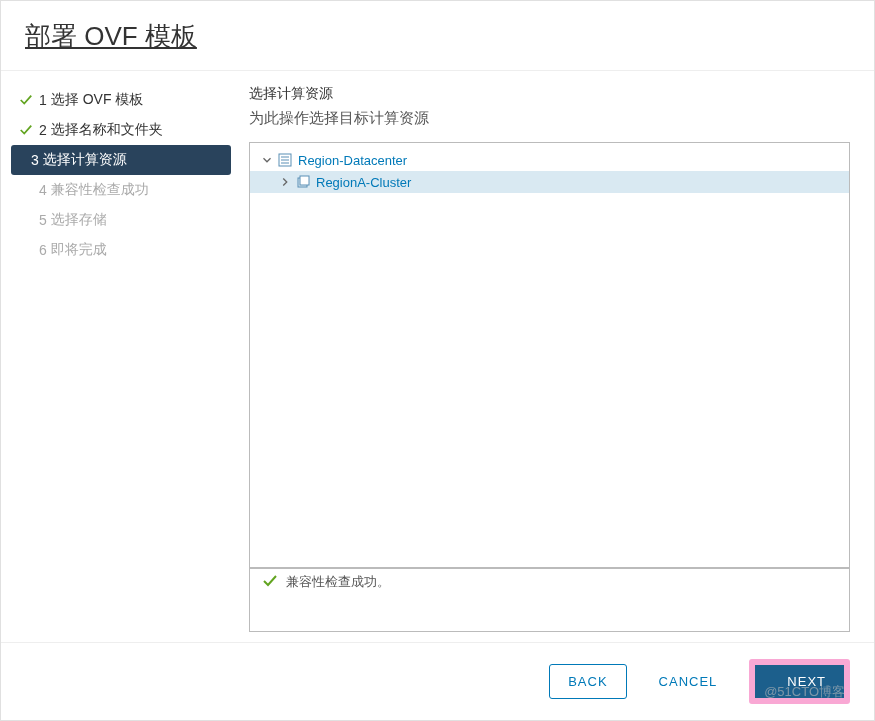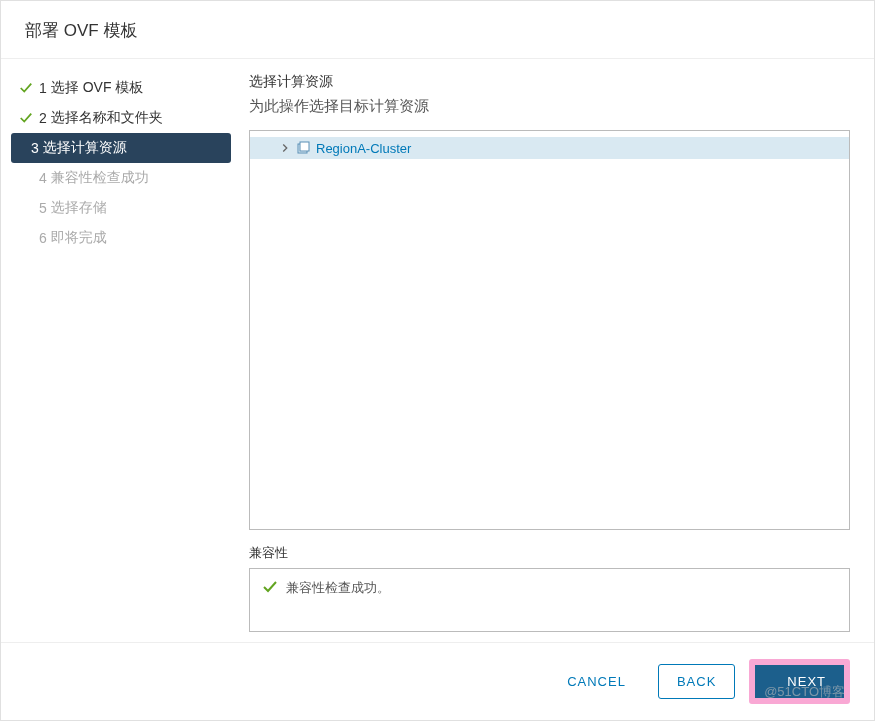--- a/index.html
+++ b/index.html
@@ -15,25 +15,26 @@
       overflow: hidden;
     }
     .dialog {
       width: 100%;
       height: 100%;
       display: flex;
       flex-direction: column;
       border: 1px solid #e0e0e0;
     }
     .dialog-title {
-      font-size: 17px;
+      font-size: 26px;
       font-weight: 400;
       padding: 18px 24px 16px 24px;
       color: #333;
       border-bottom: 1px solid #eee;
+      text-decoration: underline;
     }
     .dialog-body {
       display: flex;
       flex: 1;
       overflow: hidden;
     }
     .sidebar {
       width: 240px;
       padding: 14px 0;
     }
@@ -135,21 +136,21 @@
     }
     .compat-title {
       font-size: 13px;
       color: #333;
       margin-top: 14px;
       margin-bottom: 6px;
     }
     .compat-box {
       border: 1px solid #bbb;
       min-height: 64px;
-      padding: 10px 12px;
+      padding: 4px 12px;
       display: flex;
       align-items: flex-start;
     }
     .compat-check {
       color: #62a420;
       font-weight: bold;
       margin-right: 8px;
     }
     .compat-text {
       font-size: 13px;
@@ -247,48 +248,63 @@
         <span class="step-num">6</span>
         <span>即将完成</span>
       </div>
     </div>
 
     <div class="content">
       <div class="content-title">选择计算资源</div>
       <div class="content-subtitle">为此操作选择目标计算资源</div>
 
       <div class="tree-box">
+        <div class="tree-item level-1">
+          <span class="tree-chevron">
+            <svg class="svg-icon" viewBox="0 0 16 16">
+                <path d="M4 6 L8 10 L12 6" stroke="#666" stroke-width="1.5" fill="none"></path>
+              </svg>
+          </span>
+          <span class="tree-icon">
+            <svg class="svg-icon" viewBox="0 0 16 16">
+                <rect x="2" y="2" width="12" height="12" stroke="#5a8fb5" stroke-width="1" fill="none"></rect>
+                <line x1="4" y1="5" x2="12" y2="5" stroke="#5a8fb5"></line>
+                <line x1="4" y1="8" x2="12" y2="8" stroke="#5a8fb5"></line>
+                <line x1="4" y1="11" x2="12" y2="11" stroke="#5a8fb5"></line>
+              </svg>
+          </span>
+          <span class="tree-label">Region-Datacenter</span>
+        </div>
         <div class="tree-item level-2 selected">
           <span class="tree-chevron">
             <svg class="svg-icon" viewBox="0 0 16 16">
                 <path d="M6 4 L10 8 L6 12" stroke="#666" stroke-width="1.5" fill="none"></path>
               </svg>
           </span>
           <span class="tree-icon">
             <svg class="svg-icon" viewBox="0 0 16 16">
                 <rect x="3" y="4" width="9" height="9" stroke="#5a8fb5" stroke-width="1" fill="none"></rect>
                 <rect x="5" y="2" width="9" height="9" stroke="#5a8fb5" stroke-width="1" fill="#fff"></rect>
               </svg>
           </span>
           <span class="tree-label">RegionA-Cluster</span>
         </div>
       </div>
 
-      <div class="compat-title">兼容性</div>
       <div class="compat-box">
         <span class="compat-check">
           <svg class="svg-icon" viewBox="0 0 16 16">
               <path d="M2 8 L6 12 L14 3" stroke="#62a420" stroke-width="2" fill="none"></path>
             </svg>
         </span>
         <span class="compat-text">兼容性检查成功。</span>
       </div>
     </div>
   </div>
 
   <div class="footer">
+    <button class="btn btn-back">BACK</button>
     <button class="btn btn-cancel">CANCEL</button>
-    <button class="btn btn-back">BACK</button>
     <button class="btn btn-next">NEXT</button>
   </div>
 </div>
 
 <div class="watermark">@51CTO博客</div>
 
 </body></html>

